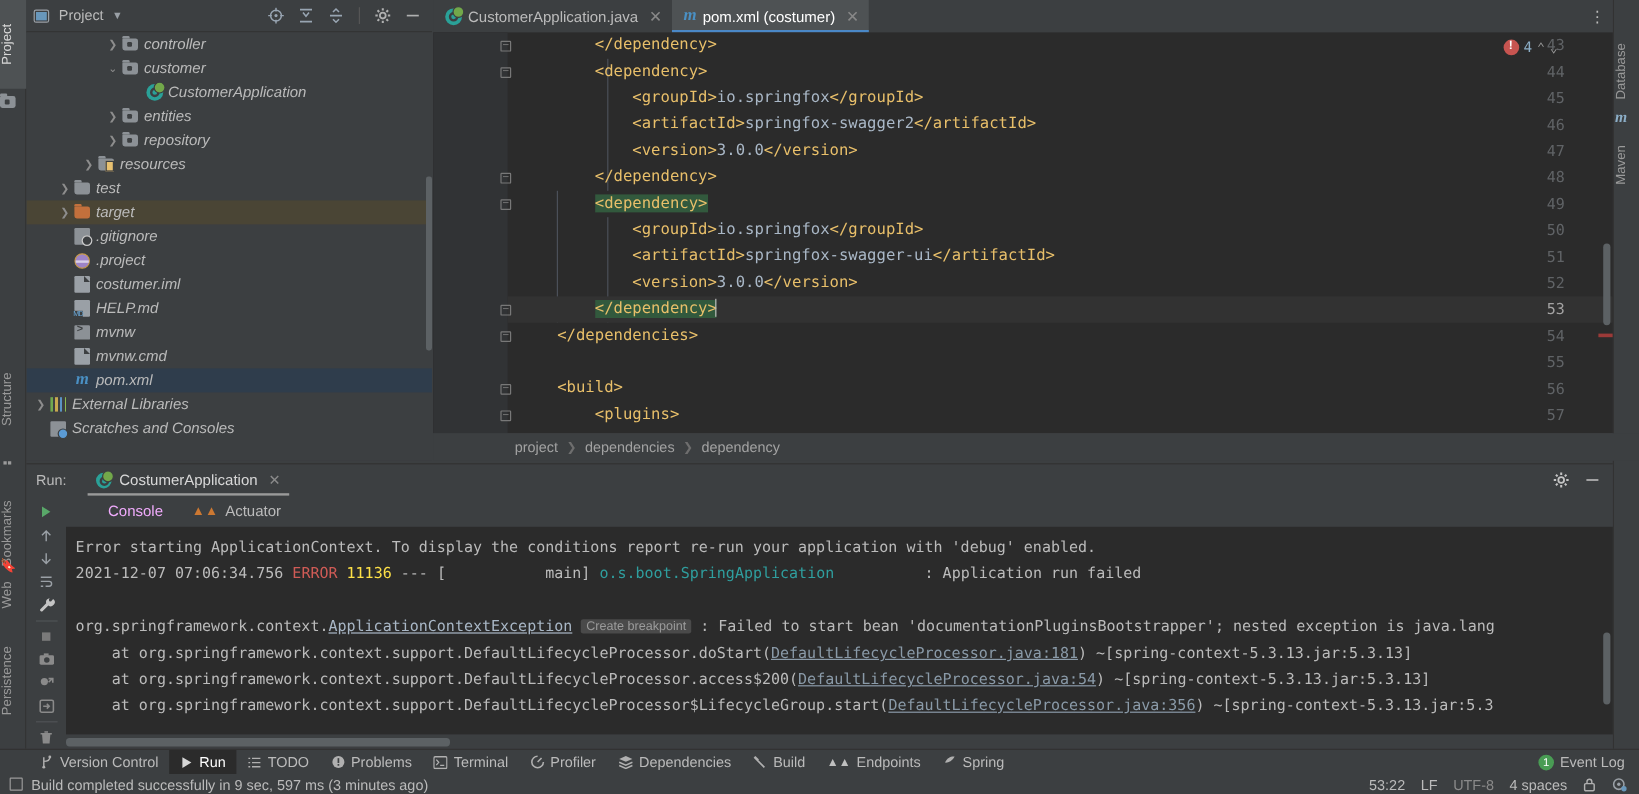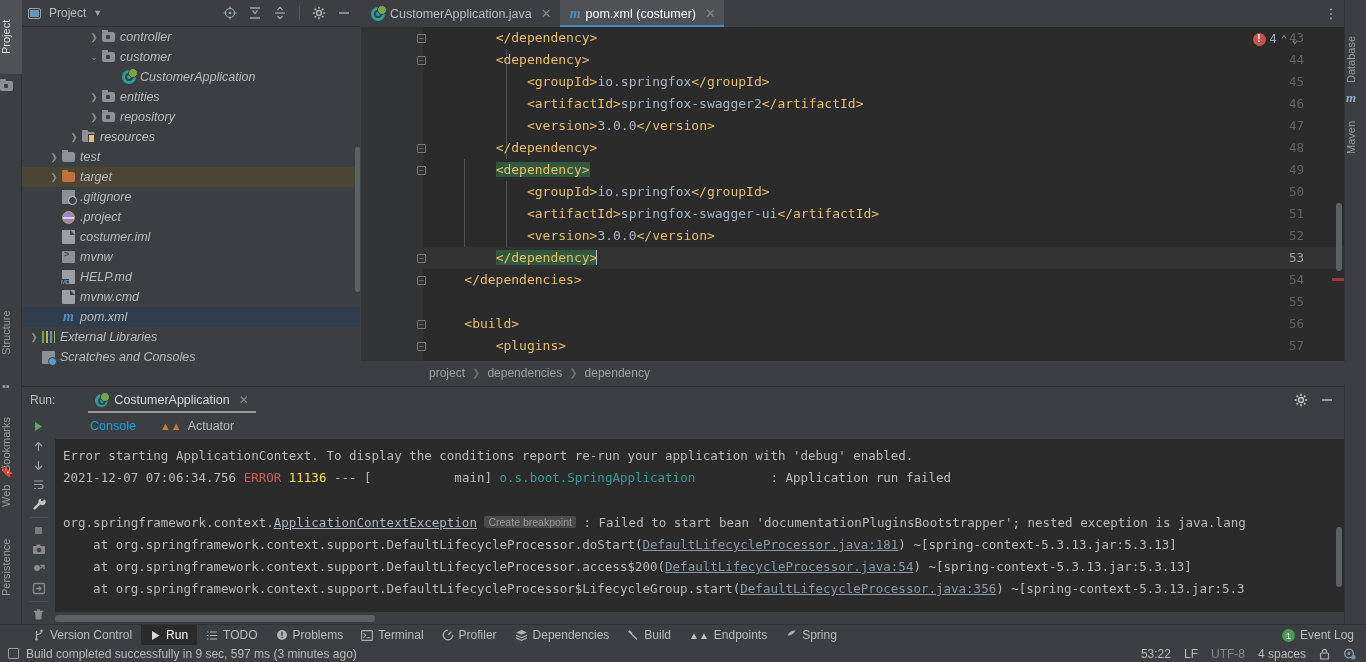--- a/index.html
+++ b/index.html
@@ -175,34 +175,34 @@
     padding-left: 68px; font-size: 12px; color: #a2a2a2; gap: 7px;
   }
   .bc-sep { color: #6e6e6e; font-size: 10px; }
 
   
   .run-panel {
     position: absolute; left: 22px; top: 386px; width: 1322px; height: 238px; background: #3c3f41;
     border-top: 1px solid #323232;
   }
   .run-head {
-    height: 26px; display: flex; align-items: center; padding-left: 8px; gap: 15px;
+    height: 26px; display: flex; align-items: center; padding-left: 8px; gap: 0px;
   }
   .run-label { font-size: 12px; color: #bbbbbb; margin-right: 18px; }
   .run-tab {
     display: flex; align-items: center; gap: 6px; height: 26px; padding: 0 7px;
     font-size: 12.5px; color: #d8d8d8; position: relative; cursor: default;
   }
   .run-tab:after { content:''; position:absolute; left:0; right:0; bottom:0; height:2px; background:#9a9a9a;}
   .run-tab .close { color:#8b8b8b; font-size:12px; margin-left:3px;}
   .run-head-right { margin-left:auto; display:flex; align-items:center; gap:12px; padding-right:10px; color:#a9b7c6;}
 
   .sub-tabs { height: 26px; display:flex; align-items:center; padding-left: 56px; gap: 0; }
   .sub-tab { display:flex; align-items:center; gap:6px; padding: 2px 12px; font-size:12.5px; color:#bbbbbb; cursor:default;}
-  .sub-tab.active { color:#0ea5e9; }
+  .sub-tab.active { color:#f0abfc; }
 
   .run-toolbar {
     position: absolute; left: 0; top: 26px; width: 33px; bottom: 0;
     display: flex; flex-direction: column; align-items: center; gap: 0px; padding-top: 4px;
   }
   .rt-btn { width: 26px; height: 26px; display:flex; align-items:center; justify-content:center; color:#9aa0a6; }
   .rt-div { width: 18px; height: 1px; background: #505356; margin: 3px 0; }
 
   .console {
     position: absolute; left: 33px; top: 52px; right: 0; bottom: 12px;
@@ -442,31 +442,31 @@
           <span class="arrow none"></span>
           <span class="ic">
             <span class="xmlicon"></span>
           </span>
           <span class="lbl">costumer.iml</span>
         </div>
         <div class="tree-row">
           <span style="width:26px;flex:0 0 26px"></span>
           <span class="arrow none"></span>
           <span class="ic">
+            <span class="mdicon"></span>
+          </span>
+          <span class="lbl">HELP.md</span>
+        </div>
+        <div class="tree-row">
+          <span style="width:26px;flex:0 0 26px"></span>
+          <span class="arrow none"></span>
+          <span class="ic">
             <span class="termicon"></span>
           </span>
           <span class="lbl">mvnw</span>
-        </div>
-        <div class="tree-row">
-          <span style="width:26px;flex:0 0 26px"></span>
-          <span class="arrow none"></span>
-          <span class="ic">
-            <span class="mdicon"></span>
-          </span>
-          <span class="lbl">HELP.md</span>
         </div>
         <div class="tree-row">
           <span style="width:26px;flex:0 0 26px"></span>
           <span class="arrow none"></span>
           <span class="ic">
             <span class="xmlicon"></span>
           </span>
           <span class="lbl">mvnw.cmd</span>
         </div>
         <div class="tree-row sel">

